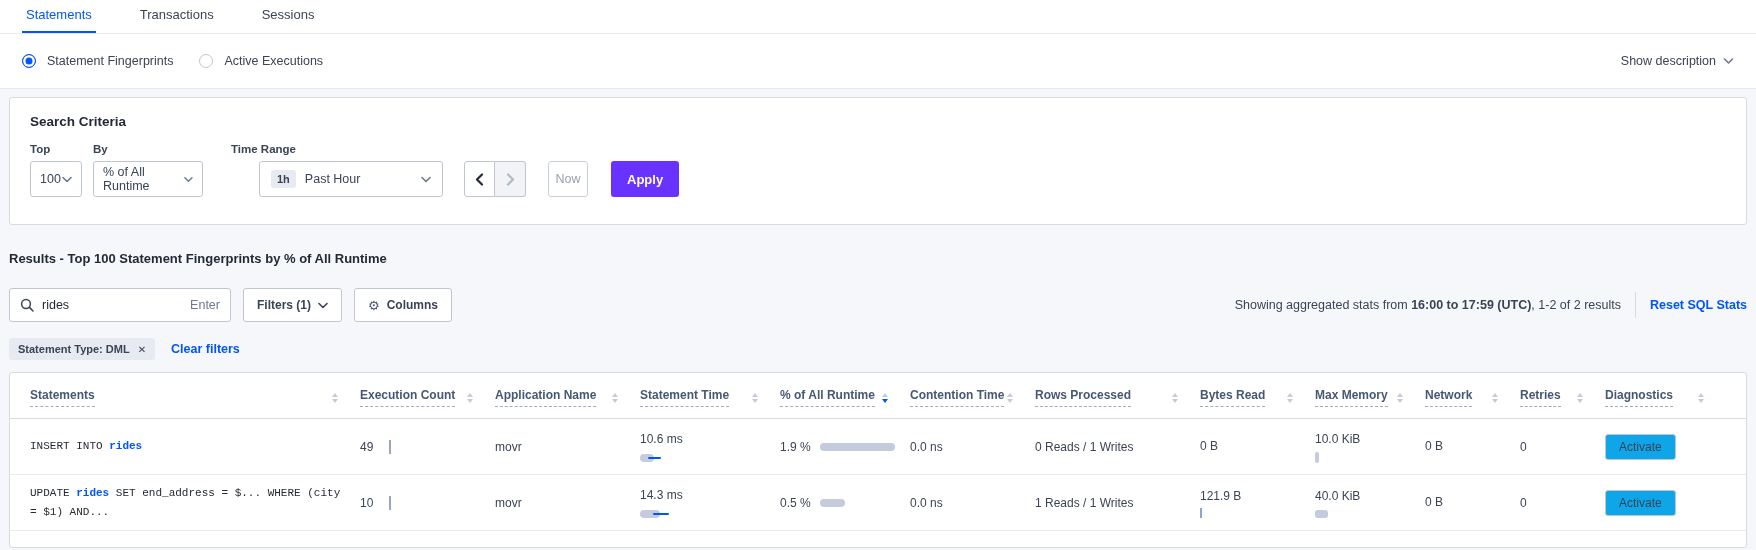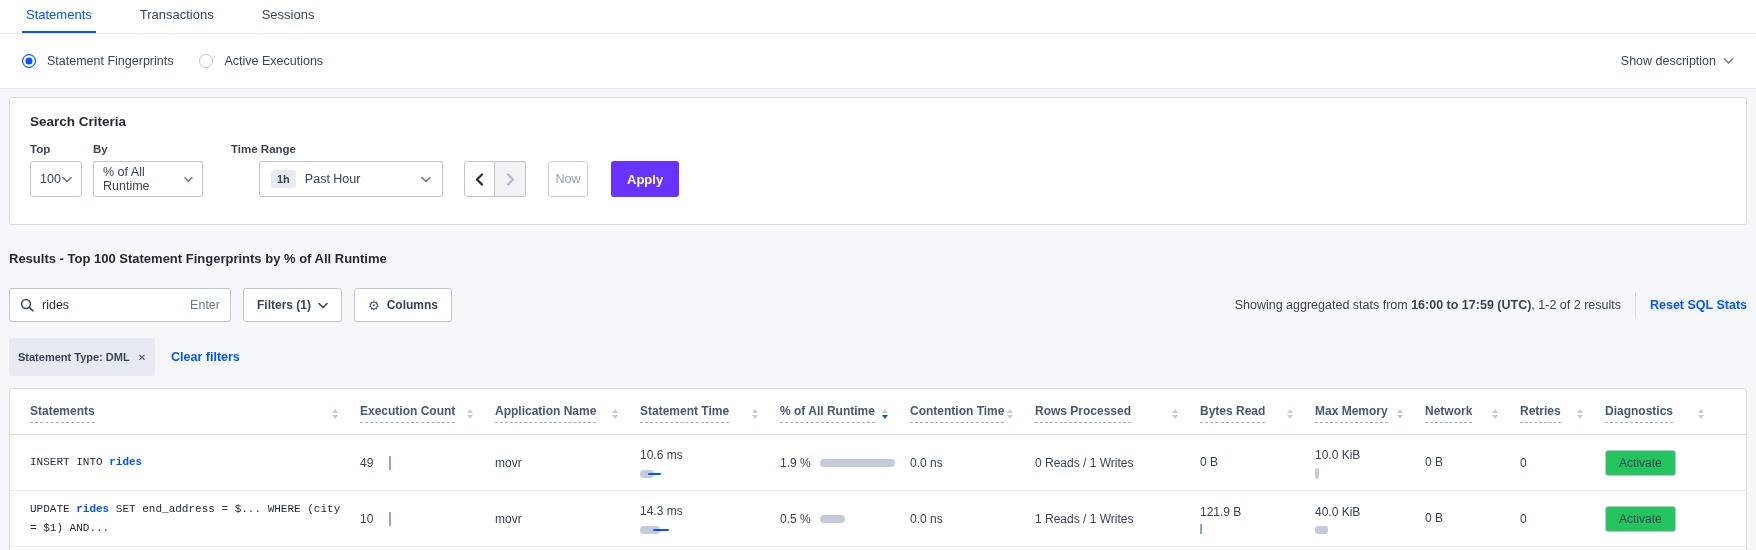--- a/index.html
+++ b/index.html
@@ -62,21 +62,21 @@
   .btn-ghost { height:34px; border:1px solid #C0C6D0; border-radius:3px; background:#fff;
     display:flex; align-items:center; gap:7px; padding:10px 13px; font-size:12px; font-weight:bold;
     color:#394455; margin-left:12px; cursor:pointer; }
   .toolbar-right { margin-left:auto; display:flex; align-items:center; }
   .stats-text { font-size:12.5px; color:#394455; }
   .stats-text b { font-weight:bold; }
   .vdiv { width:1px; height:26px; background:#D6DBE1; margin:0 14px; }
   .link { color:#0055FF; font-size:12.5px; font-weight:bold; cursor:pointer; text-decoration:none; }
 
   .chips-row { display:flex; align-items:center; gap:16px; margin:16px 0 12px 0; }
-  .chip { background:#E7EAF1; border-radius:3px; height:38px; display:flex; align-items:center;
+  .chip { background:#E7EAF1; border-radius:3px; height:22px; display:flex; align-items:center;
     gap:8px; padding:0 9px; font-size:11px; font-weight:bold; color:#394455; }
   .chip-x { font-size:10px; cursor:pointer; color:#394455; font-weight:bold; }
 
   
   .table-card { padding-top:4px; min-height:176px; }
   .tgrid { display:grid;
     grid-template-columns:330px 135px 145px 140px 130px 125px 165px 115px 110px 95px 85px 1fr;
     padding:0 20px; align-items:center; }
   .thead { height:42px; border-bottom:1px solid #D6DBE1; }
   .th { display:flex; align-items:center; justify-content:space-between; padding-right:22px; cursor:pointer; }
@@ -98,21 +98,21 @@
   .vtick { width:1.5px; height:14px; background:#9AA5B7; display:inline-block; }
   .wrapval { max-width:46px; line-height:1.55; }
   .minibar-wrap { position:relative; height:10px; margin-top:4px; width:60px; }
   .hbar { height:8px; background:#C4CBDC; border-radius:4px; display:inline-block; }
   .minibar-wrap .hbar { position:absolute; left:0; top:1px; }
   .stdline { position:absolute; top:4px; height:2px; background:#0055FF; border-radius:1px; }
   .pct-cell { display:flex; align-items:center; gap:9px; }
   .membar-wrap { margin-top:4px; }
   .membar { background:#C4CBDC; border-radius:3px; display:block; }
   .vtick2 { width:2px; height:10px; background:#8FA2D0; display:block; margin-top:3px; }
-  .btn-activate { height:26px; padding:0 13px; background:#22c55e; border:1px solid #C0C6D0;
+  .btn-activate { height:26px; padding:0 13px; background:#0ea5e9; border:1px solid #C0C6D0;
     border-radius:3px; font-size:12px; color:#394455; cursor:pointer; font-family:inherit; }
 
   .chev { stroke:#6B7A90; stroke-width:1.6; fill:none; stroke-linecap:round; stroke-linejoin:round; }
   .chev-dark { stroke:#242A35; stroke-width:2.2; fill:none; stroke-linecap:round; stroke-linejoin:round; }
   .chev-dis { stroke:#B0B9C7; stroke-width:2.2; fill:none; stroke-linecap:round; stroke-linejoin:round; }
   .gear-glyph { font-size:13px; color:#475872; line-height:1; }
 </style>
 </head>
 <body>
 

